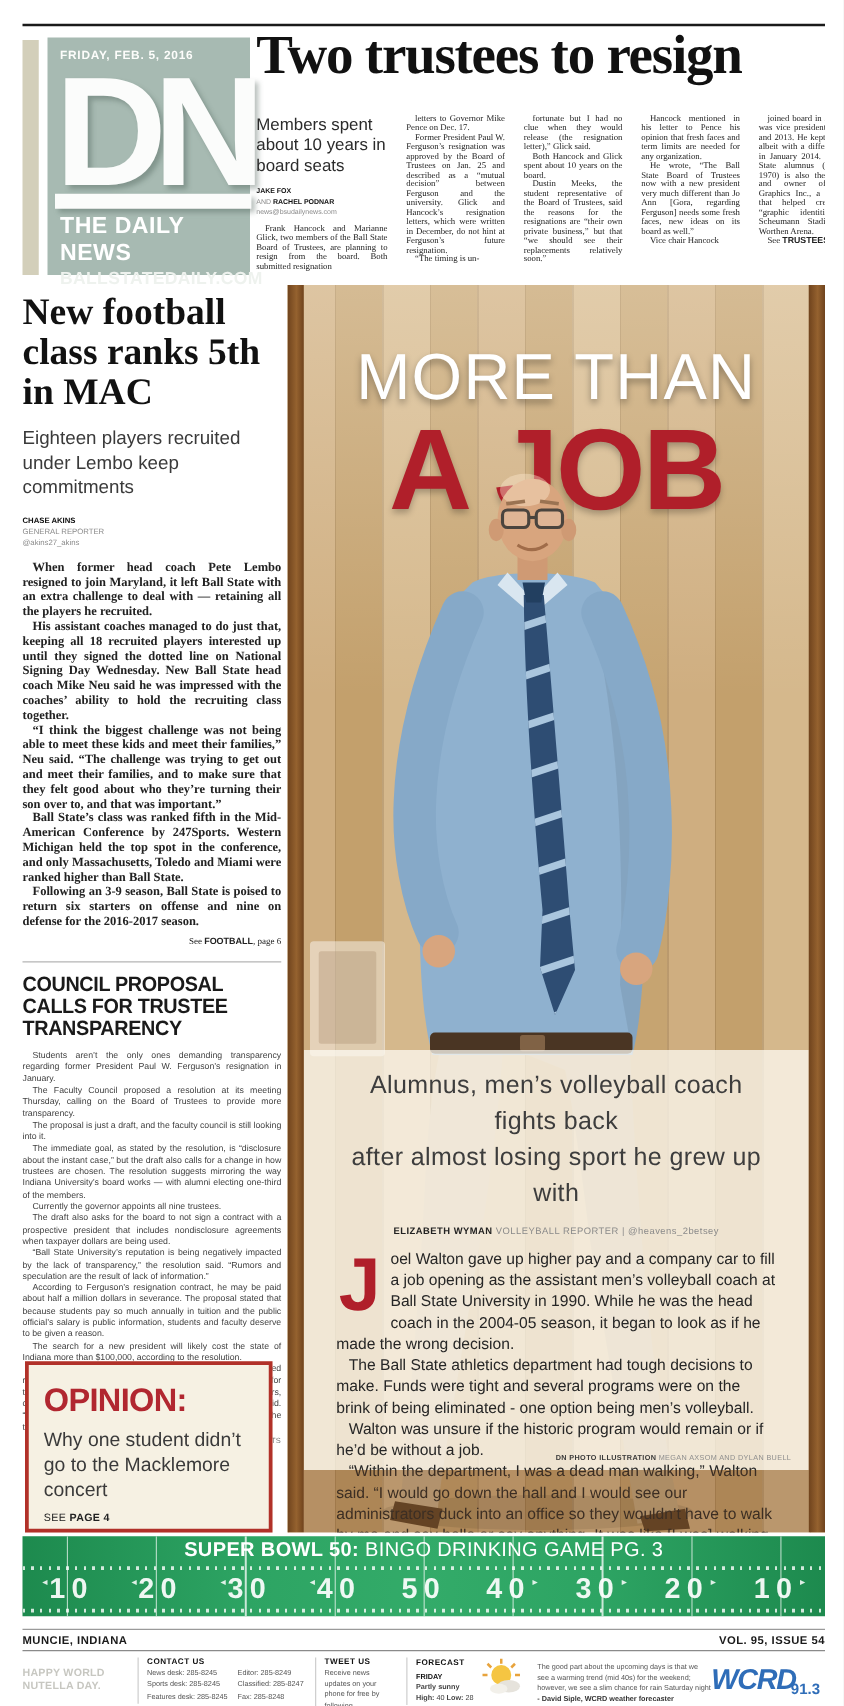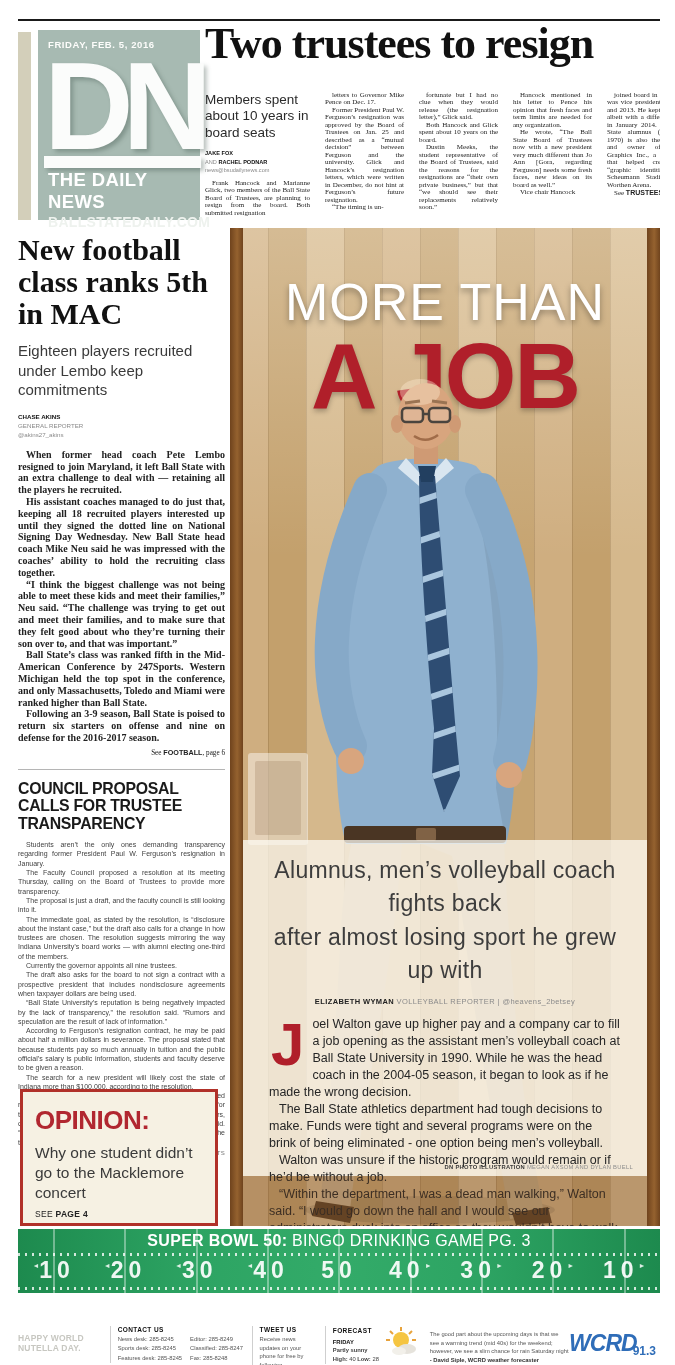--- a/index.html
+++ b/index.html
@@ -59,21 +59,21 @@
   .wood-bottom{position:absolute;left:13px;right:13px;bottom:0;height:50px;background:rgba(118,70,28,.28);}
   .wood-light{position:absolute;left:13px;right:13px;top:0;height:330px;background:linear-gradient(180deg,rgba(255,250,240,.30),rgba(255,250,240,0));}
   .ft-overline{position:absolute;left:0;right:0;top:44px;text-align:center;color:#ffffff;font-size:52px;
                letter-spacing:1px;text-shadow:0 3px 6px rgba(0,0,0,.35);}
   .ft-title{position:absolute;left:0;right:0;top:96px;text-align:center;color:#b01f2a;font-size:92px;font-weight:bold;
             letter-spacing:-2px;text-shadow:0 3px 5px rgba(0,0,0,.25);}
   .man{position:absolute;left:0;top:0;}
   .inset{position:absolute;left:18px;top:525px;width:60px;height:92px;background:rgba(255,255,255,.45);border-radius:3px;}
   .inset-inner{position:absolute;left:7px;top:8px;right:7px;bottom:10px;background:rgba(170,140,110,.35);border-radius:2px;}
   .panel{position:absolute;left:13px;right:13px;top:612px;height:336px;background:rgba(252,249,242,.75);box-sizing:border-box;padding:14px 26px 10px 26px;}
-  .ft-subhead{font-size:23px;line-height:1.45;color:#3d3d3d;text-align:center;letter-spacing:.3px;}
+  .ft-subhead{font-size:20px;line-height:1.45;color:#3d3d3d;text-align:center;letter-spacing:.3px;}
   .ft-byline{text-align:center;font-size:7.5px;margin-top:10px;color:#8a8a8a;letter-spacing:.4px;}
   .ft-byline .bn{color:#222;font-weight:bold;}
   .ft-body{margin-top:10px;font-size:12.5px;line-height:1.36;color:#262626;}
   .ft-body p{margin:0;}
   .ft-body p.ind{text-indent:10px;}
   .dropcap{float:left;font-size:60px;line-height:.82;font-weight:bold;color:#b01f2a;padding:4px 8px 0 2px;}
   .ft-credit{position:absolute;right:14px;bottom:6px;font-size:5.8px;letter-spacing:.3px;}
   .ft-credit .cl{font-weight:bold;color:#3a3a3a;} .ft-credit .cn{color:#8d8d8d;}
   
   .banner{left:18px;top:1229px;width:642px;height:64px;overflow:hidden;
@@ -287,20 +287,24 @@
       <div class="ycell"><span class="yarrow">◄</span><span>30</span></div>
       <div class="ycell"><span class="yarrow">◄</span><span>40</span></div>
       <div class="ycell"><span>50</span></div>
       <div class="ycell"><span>40</span><span class="yarrow">►</span></div>
       <div class="ycell"><span>30</span><span class="yarrow">►</span></div>
       <div class="ycell"><span>20</span><span class="yarrow">►</span></div>
       <div class="ycell"><span>10</span><span class="yarrow">►</span></div>
     </div>
   </div>
 
+  <div class="abs folio">
+    <span>MUNCIE, INDIANA</span>
+    <span>VOL. 95, ISSUE 54</span>
+  </div>
 
   <div class="abs footer">
     <div class="fsec greet">HAPPY WORLD NUTELLA DAY.</div>
     <div class="fsec contact div">
       <div class="ftitle">CONTACT US</div>
       <div class="ccols">
         <div>
           <span>News desk: 285-8245</span><br>
           <span>Sports desk: 285-8245</span><br>
           <span>Features desk: 285-8245</span>

